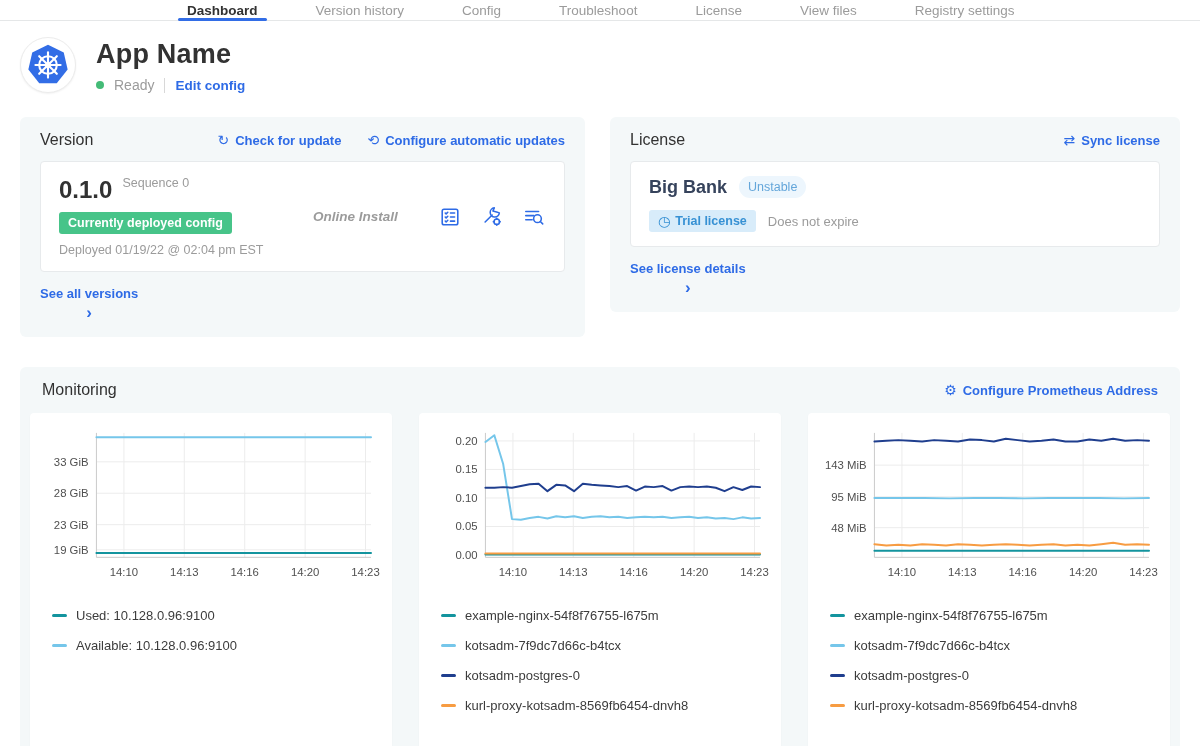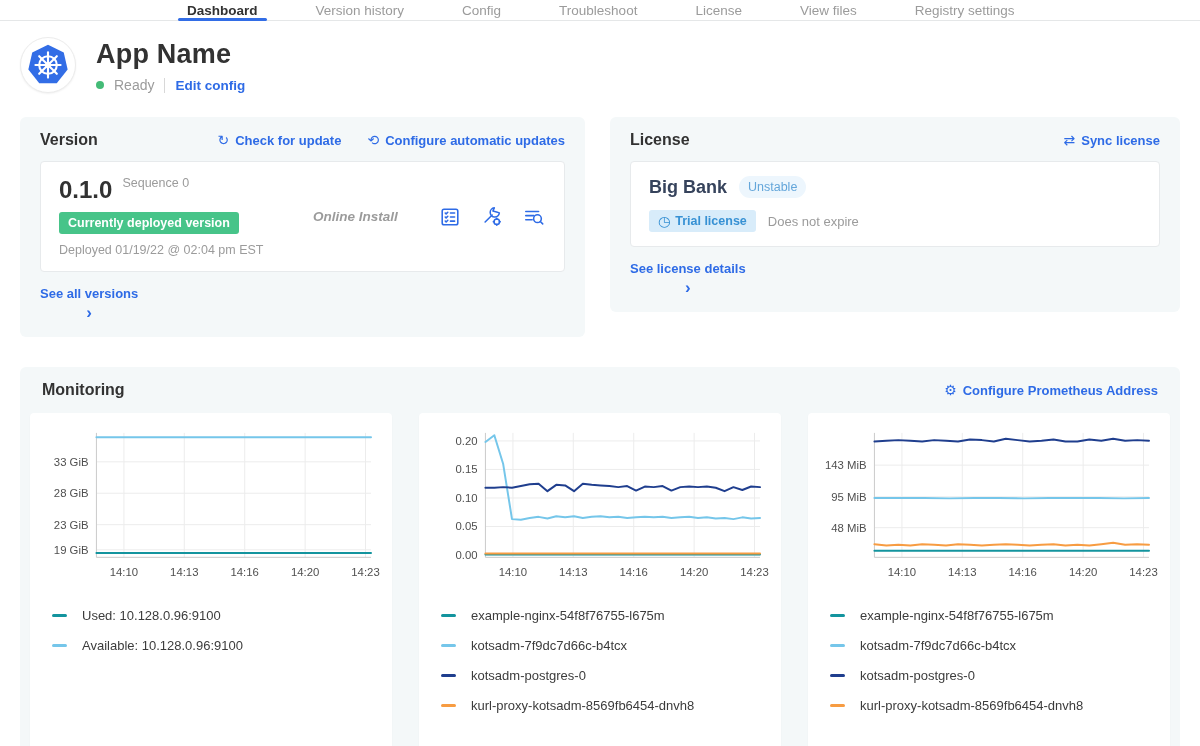--- a/index.html
+++ b/index.html
@@ -23,21 +23,21 @@
   .status-text { color:#9b9b9b; }
   .vdiv { width:1px; height:15px; background:#d8d8d8; }
   a.link { color:#2e6be6; font-weight:bold; text-decoration:none; cursor:pointer; }
   .app-sub .link { font-size:13.5px; }
   
   .cards-row { display:flex; gap:25px; align-items:flex-start; margin-top:24px; }
   .card { background:#f4f8f9; border-radius:6px; padding:14px 20px 16px; }
   .card.version { flex:0 0 565px; }
   .card.license { flex:1; }
   .card-head { display:flex; align-items:center; justify-content:space-between; }
-  .card-head h2 { font-size:16px; font-weight:bold; }
+  .card-head h2 { font-size:16px; font-weight:normal; }
   .head-links { display:flex; gap:26px; font-size:13px; align-items:center; }
   .head-links .link, .mono-link { display:flex; align-items:center; gap:6px; font-size:13px; }
   .ico { font-family:"DejaVu Sans",sans-serif; font-weight:normal; font-size:14px; line-height:1; }
   .inner-card { background:#fff; border:1px solid #e7eaec; border-radius:4px; margin-top:12px;
     padding:14px 18px; }
   .version .inner-card { display:flex; align-items:center; }
   .v-left { width:242px; }
   .v-line1 { display:flex; align-items:flex-start; gap:10px; }
   .v-num { font-size:24px; font-weight:bold; }
   .v-seq { font-size:12.5px; color:#9b9b9b; }
@@ -60,21 +60,21 @@
     padding:4px 9px; border-radius:3px; display:flex; align-items:center; gap:5px; }
   .lic-expiry { color:#9b9b9b; font-size:13px; }
   
   .card.monitoring { margin-top:30px; padding:14px 10px 12px; }
   .monitoring .card-head { padding:0 12px; }
   .charts-row { display:flex; gap:27px; margin-top:14px; align-items:stretch; }
   .chart-card { flex:1; background:#fff; border-radius:4px; box-shadow:0 1px 2px rgba(0,0,0,.04);
     padding:12px 8px 18px; display:flex; flex-direction:column; }
   .chart-card svg.plot { width:100%; height:160px; display:block; }
   .legend { margin-top:8px; padding-left:14px; }
-  .legend-item { display:flex; align-items:center; gap:15px; margin:15px 0; font-size:13px; color:#3c3c3c; }
+  .legend-item { display:flex; align-items:center; gap:9px; margin:15px 0; font-size:13px; color:#3c3c3c; }
   .legend-swatch { width:15px; height:3px; border-radius:2px; flex:0 0 15px; }
   .chart-title { margin-top:auto; padding-top:18px; text-align:center; font-size:14px; font-weight:bold; }
   .grid-line { stroke:#ececec; stroke-width:1; }
   .axis-line { stroke:#c9c9c9; stroke-width:1; }
   .tick-label { font-size:11.5px; fill:#4f4f4f; font-family:"Liberation Sans","DejaVu Sans",sans-serif; }
 </style>
 </head>
 <body>
 
 <nav class="nav">
@@ -132,21 +132,21 @@
             <span>Configure automatic updates</span>
           </a>
         </div>
       </div>
       <div class="inner-card">
         <div class="v-left">
           <div class="v-line1">
             <span class="v-num">0.1.0</span>
             <span class="v-seq">Sequence 0</span>
           </div>
-          <span class="badge-green">Currently deployed version</span>
+          <span class="badge-green">Currently deployed config</span>
           <div class="v-deployed">Deployed 01/19/22 @ 02:04 pm EST</div>
         </div>
         <div class="v-mid">Online Install</div>
         <div class="v-actions">
           <span class="icon-btn">
             <svg viewBox="0 0 24 24">
               <rect x="3.5" y="3.5" width="17" height="17" rx="2"></rect>
               <polyline points="6.8,7.6 7.8,8.6 9.6,6.8"></polyline>
                 <line x1="12.5" y1="7.7" x2="17" y2="7.7"></line>
               <polyline points="6.8,12 7.8,13 9.6,11.2"></polyline>

